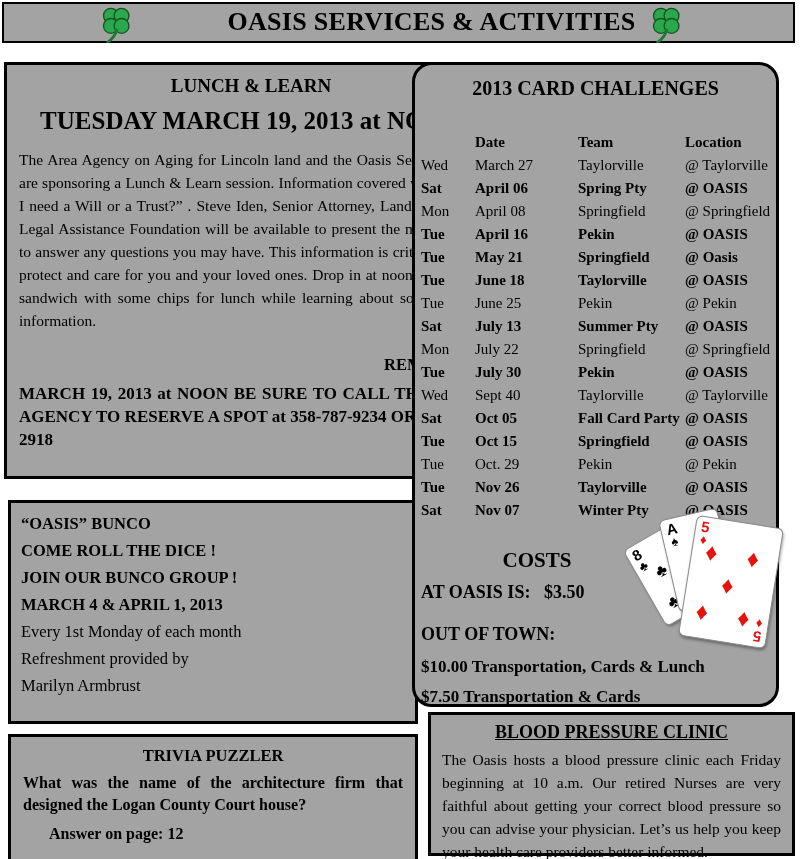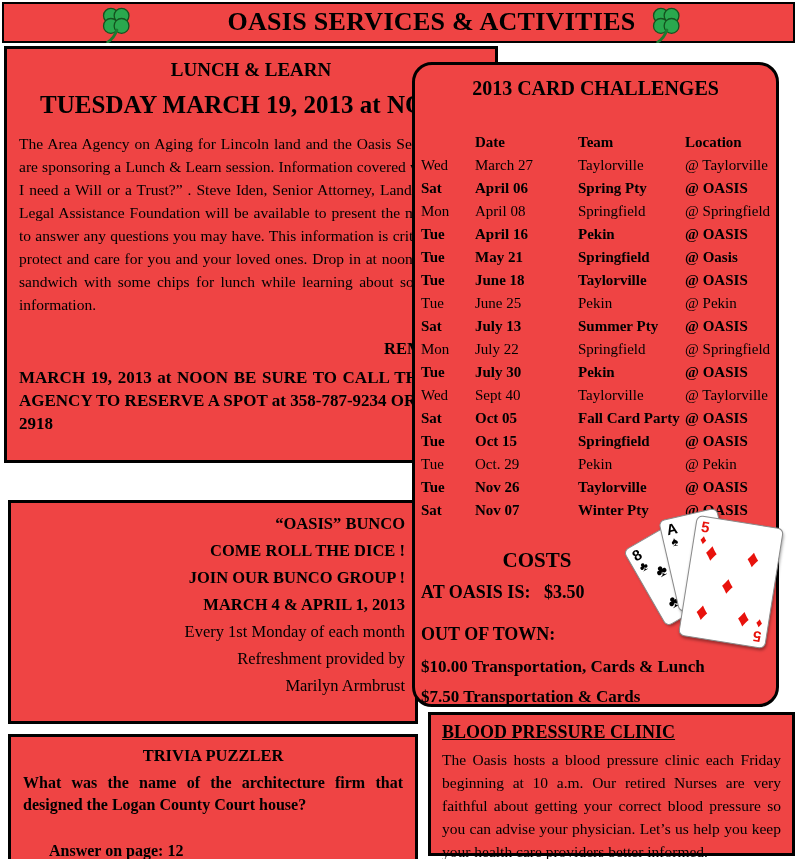--- a/index.html
+++ b/index.html
@@ -1,46 +1,46 @@
 <!DOCTYPE html>
 <html><head>
 <meta charset="utf-8">
 <style>
   * { margin:0; padding:0; box-sizing:border-box; }
   html,body { width:800px; height:859px; }
   body { position:relative; background:#ffffff; color:#000;
          font-family:"Liberation Serif","DejaVu Serif",serif; overflow:hidden; }
-  .box { position:absolute; border:3px solid #000; background:#ef4444; }
+  .box { position:absolute; border:3px solid #000; background:#a3a3a3; }
 
   
   #header-box { left:2px; top:2px; width:793px; height:41px; border-width:2px; }
   .header-title { position:relative; left:33px; text-align:center; font-weight:bold;
                   font-size:26px; line-height:36px; letter-spacing:0.3px; }
   .shamrock { position:absolute; top:2px; width:34px; height:37px; }
   .shamrock-left  { left:95px; }
   .shamrock-right { left:645px; }
 
   
-  #lunch-box { left:4px; top:46px; width:494px; height:417px; padding:8px 12px; }
+  #lunch-box { left:4px; top:62px; width:494px; height:417px; padding:8px 12px; }
   .ll-title    { text-align:center; font-weight:bold; font-size:19px; margin-top:2px; }
   .ll-subtitle { text-align:center; font-weight:bold; font-size:25px; margin-top:10px; }
   .ll-body     { font-size:15.5px; line-height:23px; text-align:justify; margin-top:13px; }
   .ll-remember       { text-align:right; font-weight:bold; font-size:16.5px; margin-top:23px; }
   .ll-remember-body  { font-weight:bold; font-size:17px; line-height:23px; text-align:justify; margin-top:7px; }
 
   
   #bunco-box { left:8px; top:500px; width:410px; height:224px; padding:7px 10px; }
-  .bunco-line { text-align:right; font-size:16.5px; line-height:27px; }
+  .bunco-line { text-align:left; font-size:16.5px; line-height:27px; }
   .bunco-line.bold { font-weight:bold; }
 
   
   #trivia-box { left:8px; top:734px; width:410px; height:150px; padding:9px 12px; }
   .trivia-title    { text-align:center; font-weight:bold; font-size:16.5px; }
   .trivia-question { font-weight:bold; font-size:16px; line-height:22px; text-align:justify; margin-top:6px; }
-  .trivia-answer   { font-weight:bold; font-size:16px; margin-top:26px; padding-left:26px; }
+  .trivia-answer   { font-weight:bold; font-size:16px; margin-top:9px; padding-left:26px; }
 
   
   #cards-box { left:412px; top:62px; width:367px; height:645px;border-radius:20px; }
   .cc-title { text-align:center; font-weight:bold; font-size:20px; margin-top:12px; }
   .cc-table { margin-top:31px; font-size:15px; }
   .cc-row { display:grid; grid-template-columns:54px 103px 107px 1fr; padding-left:6px; line-height:23px; }
   .cc-row.header { font-weight:bold; }
   .cc-row.bold   { font-weight:bold; }
 
   
@@ -72,21 +72,21 @@
   .c8-p4 { left:12px; top:60px; font-size:17px; }
   .cA-p1 { left:17px; top:62px; font-size:18px; }
   .c5-tl { left:13px; top:22px; font-size:24px; }
   .c5-tr { left:55px; top:22px; font-size:24px; }
   .c5-c  { left:34px; top:52px; font-size:24px; }
   .c5-bl { left:13px; top:82px; font-size:24px; }
   .c5-br { left:55px; top:82px; font-size:24px; }
 
   
   #bp-box { left:428px; top:712px; width:367px; height:144px; padding:7px 11px; }
-  .bp-title { font-weight:bold; font-size:18px; text-decoration:underline; }
+  .bp-title { text-align:center; font-weight:bold; font-size:18px; text-decoration:underline; }
   .bp-body  { font-size:15.5px; line-height:23px; text-align:justify; margin-top:5px; }
 </style>
 </head>
 <body>
 
 <div class="box" id="header-box">
   <span class="shamrock shamrock-left">
     <svg viewBox="0 0 34 40" width="34" height="37">
       <g fill="#2aa84e" stroke="#14521f" stroke-width="1.4">
         <circle cx="11.5" cy="10.5" r="8"></circle>

